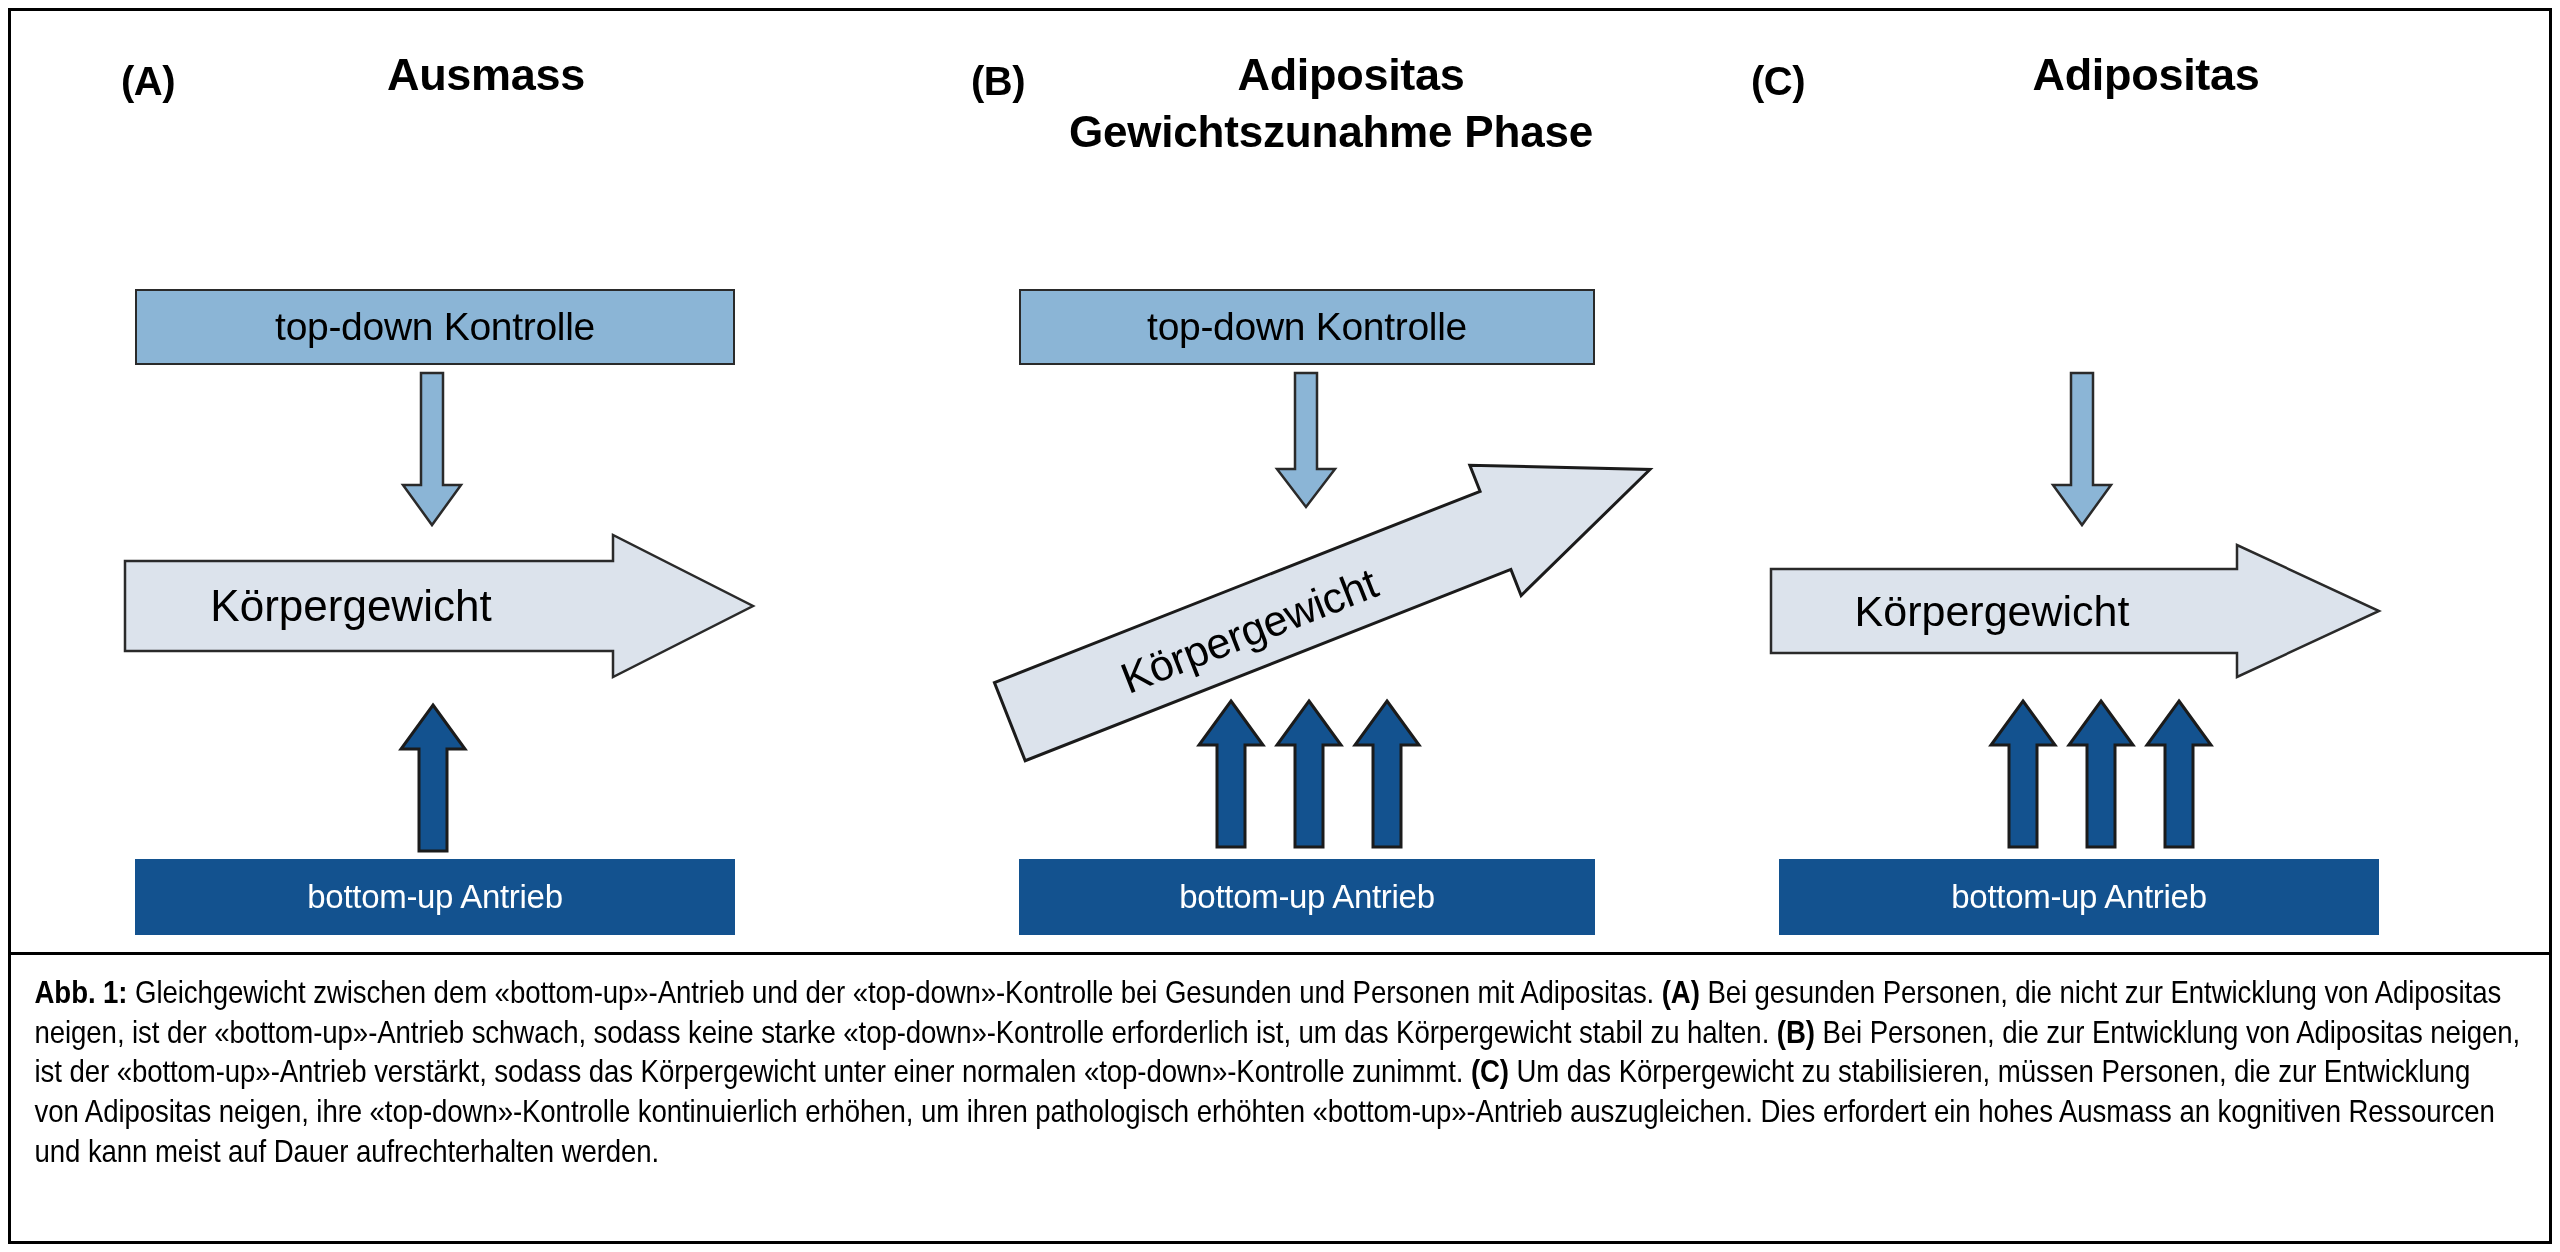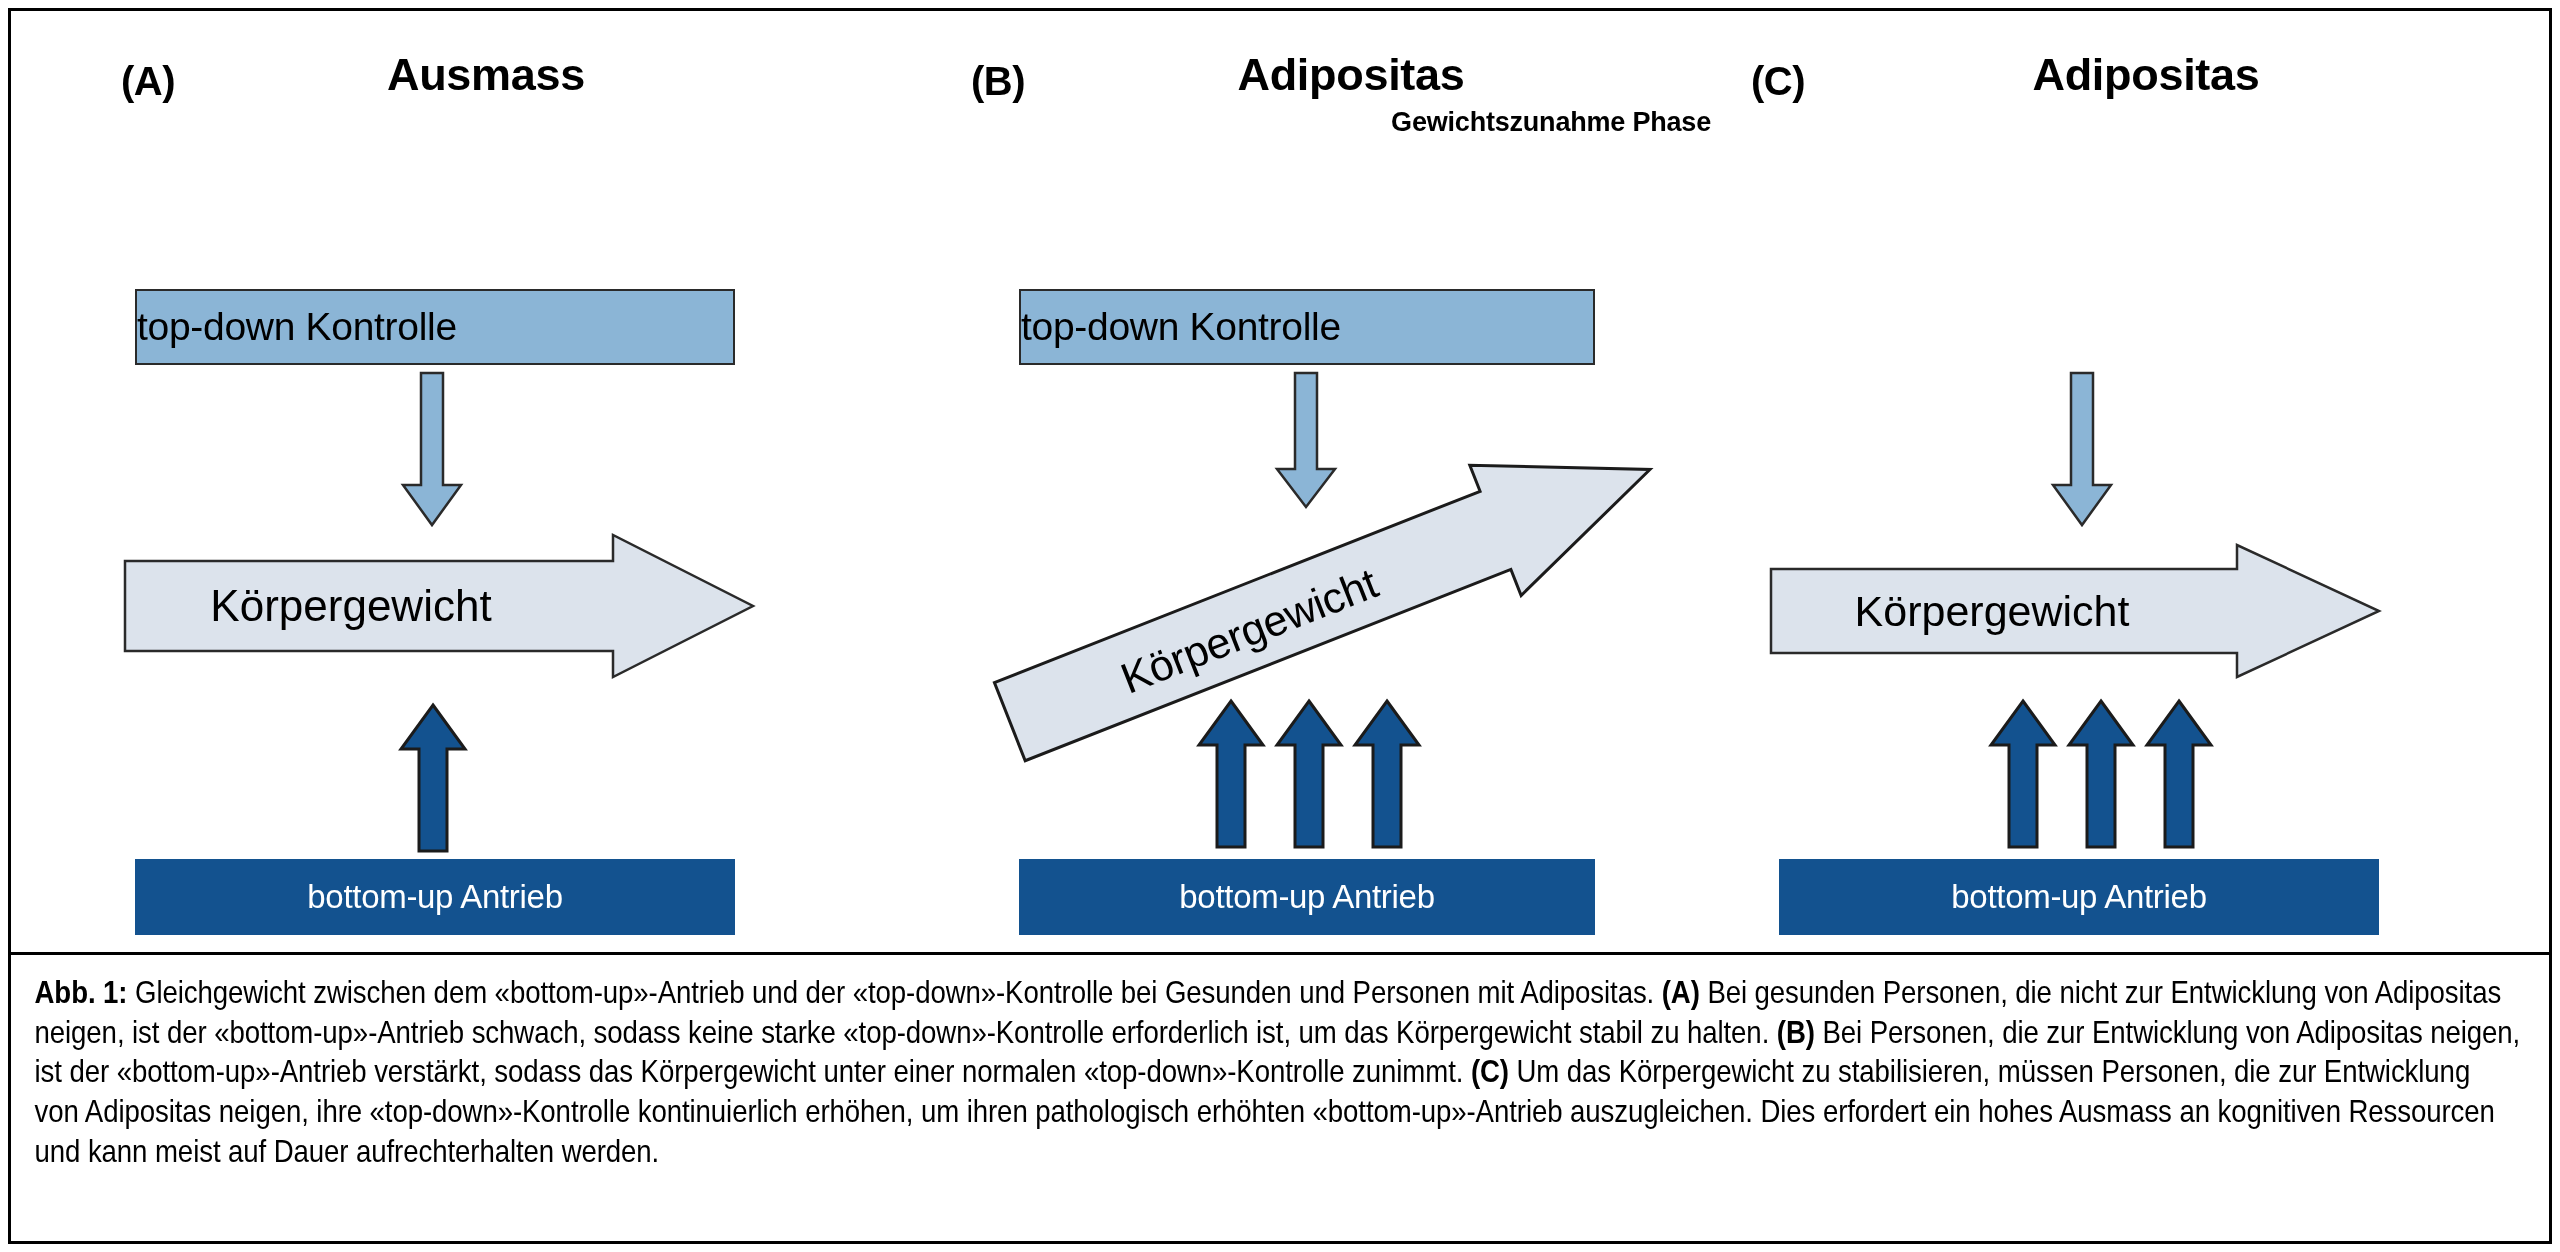--- a/index.html
+++ b/index.html
@@ -63,41 +63,41 @@
     font-weight: bold;
     letter-spacing: -0.5px;
   }
   .panel-title {
     font-size: 45px;
     font-weight: bold;
     line-height: 1.05;
     letter-spacing: -0.3px;
   }
   .panel-subtitle {
-    font-size: 27px;
+    font-size: 44px;
     font-weight: bold;
     line-height: 1.2;
     margin-top: 8px;
     letter-spacing: -0.2px;
-    text-align: right;
   }
   .panel-a .panel-title { padding-left: 10px; }
   .panel-b .panel-title { padding-left: 40px; }
   .panel-c .panel-title { padding-left: 30px; }
 
   
   .topdown-box {
     position: absolute;
     top: 278px;
     height: 76px;
     border: 2px solid #2a2a2a;
     background: #8BB5D6;
     box-sizing: border-box;
     display: flex;
     align-items: center;
+    justify-content: center;
     font-size: 39px;
     color: #000000;
     letter-spacing: -0.3px;
   }
   .bottomup-box {
     position: absolute;
     top: 848px;
     height: 76px;
     background: #13528F;
     box-sizing: border-box;

